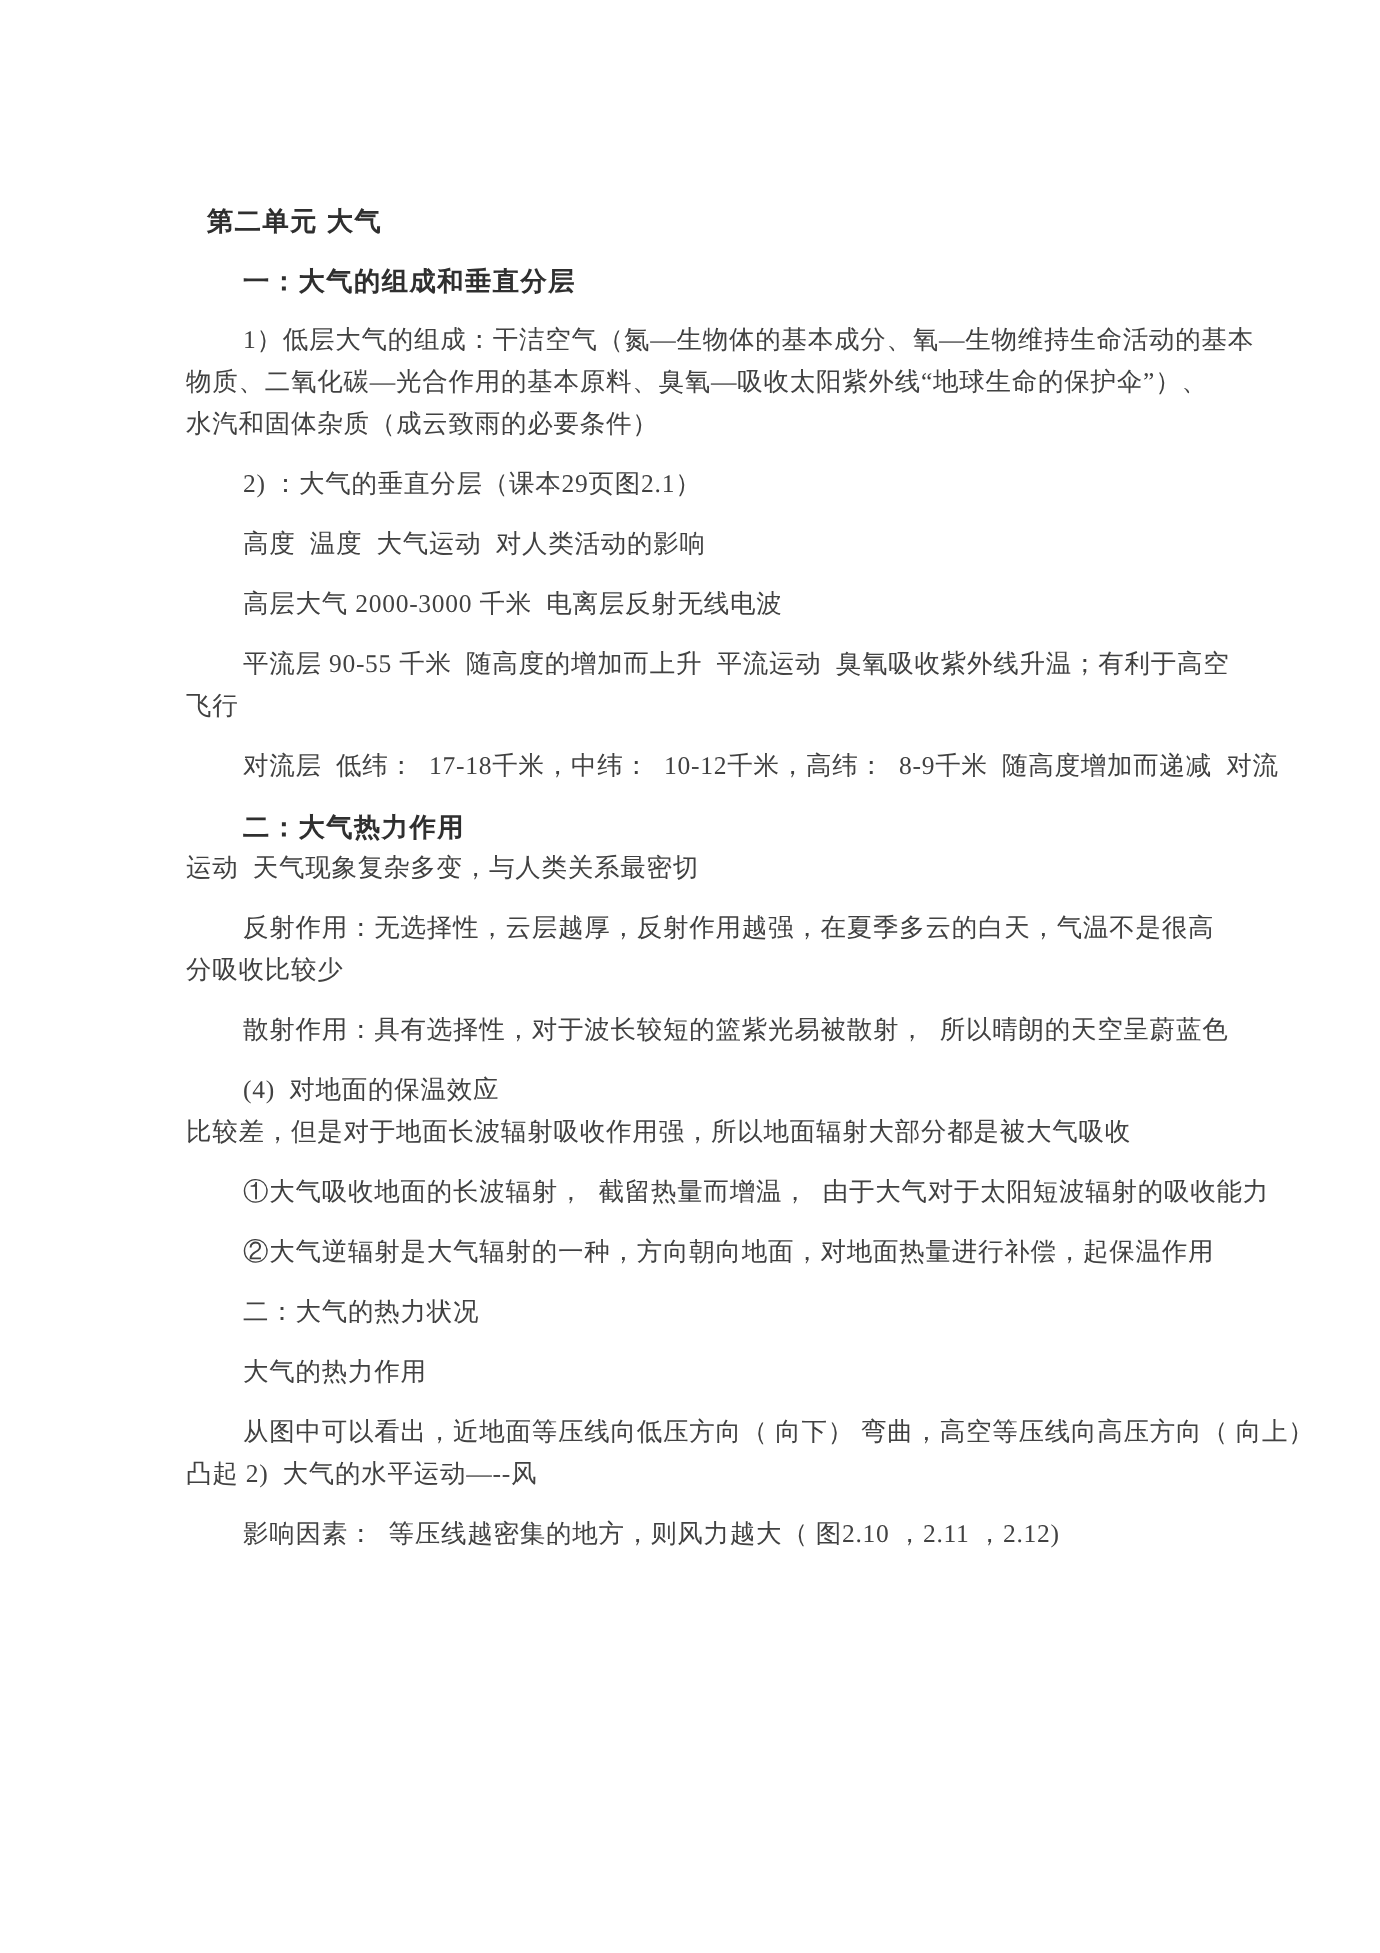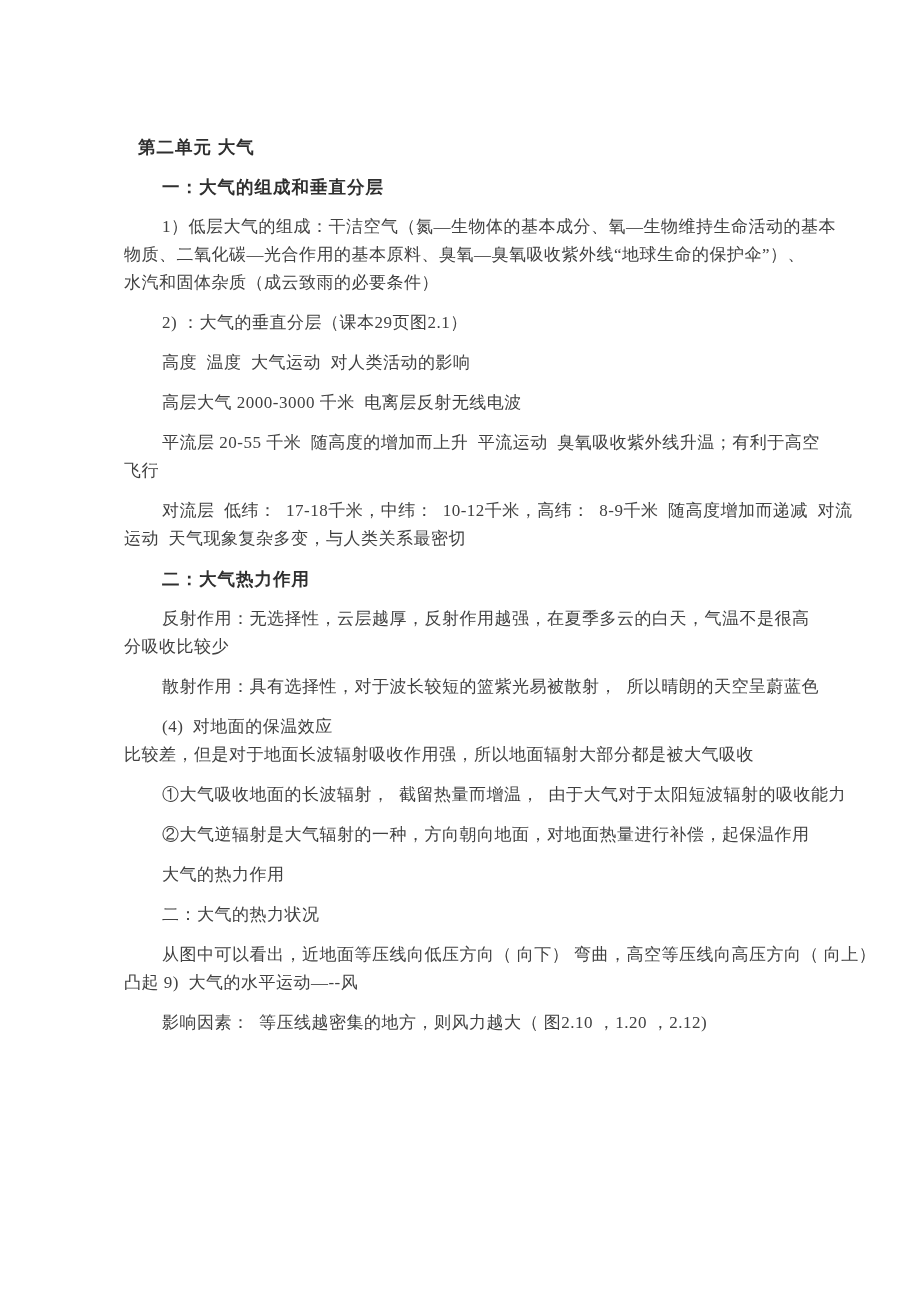--- a/index.html
+++ b/index.html
@@ -34,35 +34,35 @@
   }
   .h1 { padding-left: 14px; }
 </style>
 </head>
 <body>
 
 <div class="page">
   <div class="line h h1">第二单元 大气</div>
   <div class="line h ind ps">一：大气的组成和垂直分层</div>
   <div class="line ind ps">1）低层大气的组成：干洁空气（氮—生物体的基本成分、氧—生物维持生命活动的基本</div>
-  <div class="line">物质、二氧化碳—光合作用的基本原料、臭氧—臭氧吸收紫外线“地球生命的保护伞”）、</div>
+  <div class="line">物质、二氧化碳—光合作用的基本原料、臭氧—吸收太阳紫外线“地球生命的保护伞”）、</div>
   <div class="line">水汽和固体杂质（成云致雨的必要条件）</div>
   <div class="line ind ps">2) ：大气的垂直分层（课本29页图2.1）</div>
   <div class="line ind ps">高度  温度  大气运动  对人类活动的影响</div>
   <div class="line ind ps">高层大气 2000-3000 千米  电离层反射无线电波</div>
-  <div class="line ind ps">平流层 20-55 千米  随高度的增加而上升  平流运动  臭氧吸收紫外线升温；有利于高空</div>
+  <div class="line ind ps">平流层 90-55 千米  随高度的增加而上升  平流运动  臭氧吸收紫外线升温；有利于高空</div>
   <div class="line">飞行</div>
   <div class="line ind ps">对流层  低纬：  17-18千米，中纬：  10-12千米，高纬：  8-9千米  随高度增加而递减  对流</div>
+  <div class="line h ind ps">二：大气热力作用</div>
   <div class="line">运动  天气现象复杂多变，与人类关系最密切</div>
-  <div class="line h ind ps">二：大气热力作用</div>
   <div class="line ind ps">反射作用：无选择性，云层越厚，反射作用越强，在夏季多云的白天，气温不是很高</div>
   <div class="line">分吸收比较少</div>
   <div class="line ind ps">散射作用：具有选择性，对于波长较短的篮紫光易被散射，  所以晴朗的天空呈蔚蓝色</div>
   <div class="line ind ps">(4)  对地面的保温效应</div>
   <div class="line">比较差，但是对于地面长波辐射吸收作用强，所以地面辐射大部分都是被大气吸收</div>
   <div class="line ind ps">①大气吸收地面的长波辐射，  截留热量而增温，  由于大气对于太阳短波辐射的吸收能力</div>
   <div class="line ind ps">②大气逆辐射是大气辐射的一种，方向朝向地面，对地面热量进行补偿，起保温作用</div>
+  <div class="line ind ps">二：大气的热力状况</div>
   <div class="line ind ps">大气的热力作用</div>
-  <div class="line ind ps">二：大气的热力状况</div>
   <div class="line ind ps">从图中可以看出，近地面等压线向低压方向（ 向下） 弯曲，高空等压线向高压方向（ 向上）</div>
-  <div class="line">凸起 9)  大气的水平运动—--风</div>
-  <div class="line ind ps">影响因素：  等压线越密集的地方，则风力越大（ 图2.10 ，1.20 ，2.12)</div>
+  <div class="line">凸起 2)  大气的水平运动—--风</div>
+  <div class="line ind ps">影响因素：  等压线越密集的地方，则风力越大（ 图2.10 ，2.11 ，2.12)</div>
 </div>
 
 </body></html>

